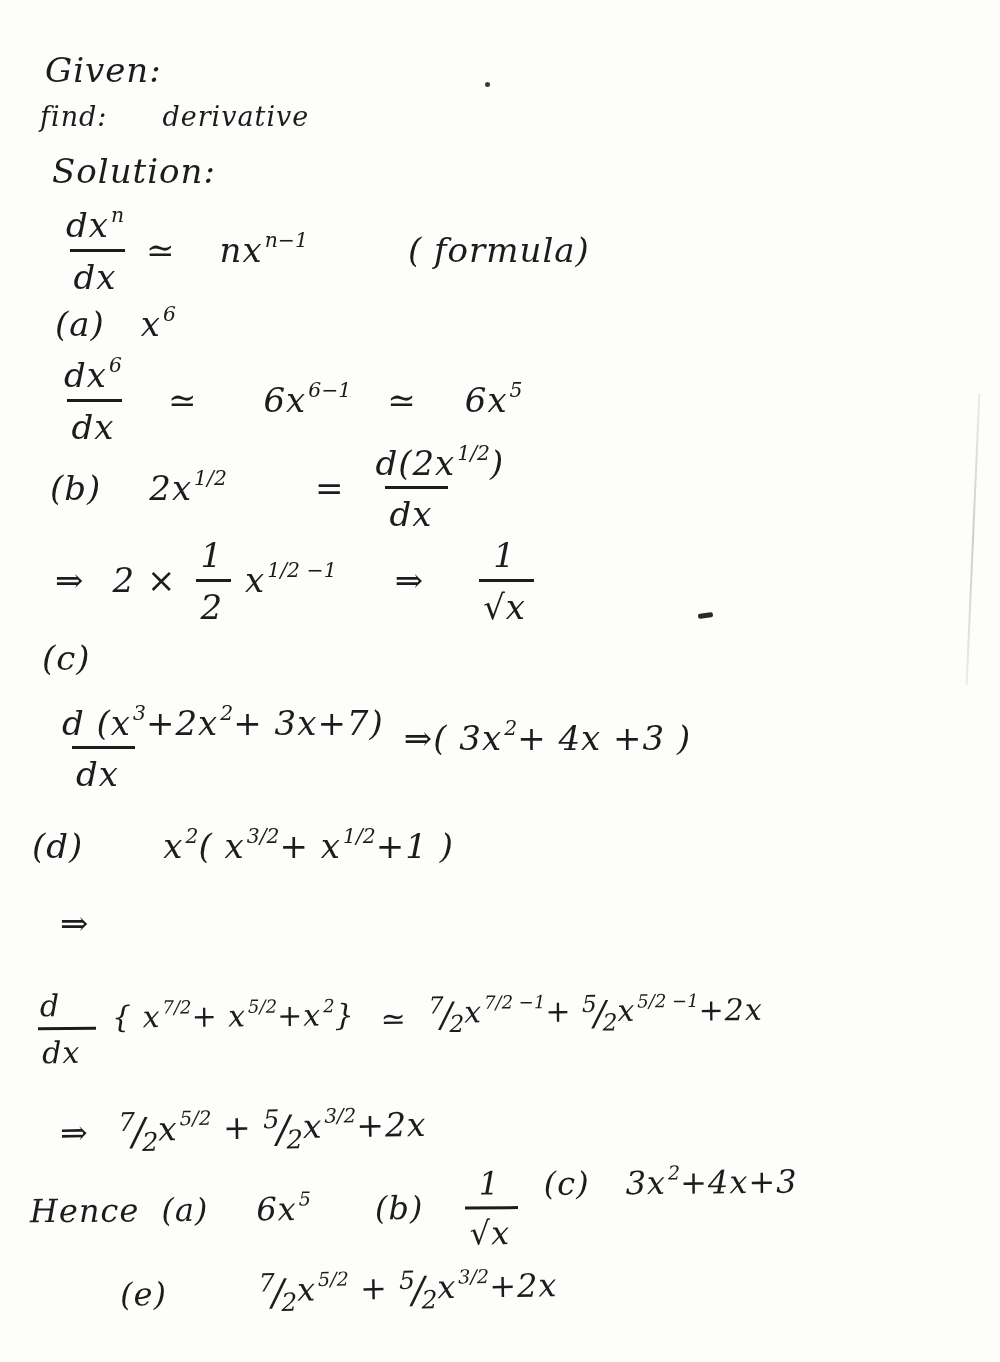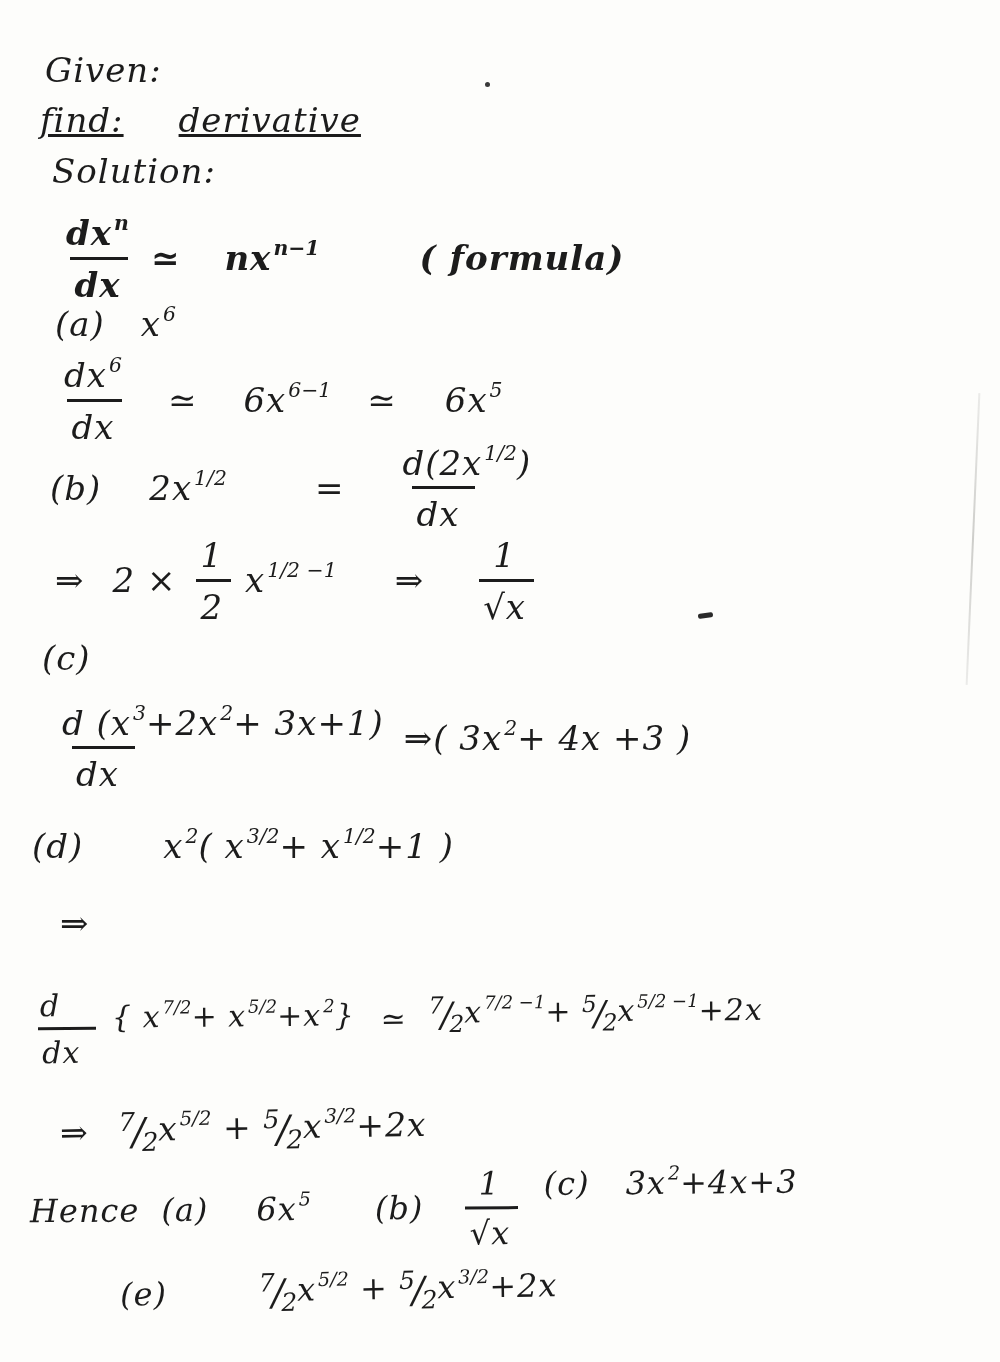--- a/index.html
+++ b/index.html
@@ -36,23 +36,23 @@
   .hfrac { display:inline-flex; flex-direction:column; align-items:flex-start; line-height:1; }
   .hfrac .num { padding:0 4px 6px 2px; }
   .hfrac .den { border-top:3px solid currentColor; margin-left:12px; padding:8px 16px 0 4px; }
   
   .dfrac { display:inline-flex; align-items:center; line-height:1; letter-spacing:0; }
   .dfrac .dnum { font-size:0.78em; transform:translateY(-0.4em); }
   .dfrac .dsl  { margin:0 -3px; font-size:1.15em; }
   .dfrac .dden { font-size:0.78em; transform:translateY(0.4em); }
 
   #given-line    { left:45px;  top:52px;   font-size:34px; }
-  #find-line     { left:40px;  top:102px;  font-size:34px;text-decoration:underline; }
+  #find-line     { left:40px;  top:102px;  font-size:27px; }
   #solution-line { left:52px;  top:153px;  font-size:34px; }
-  #formula-line  { left:62px;  top:216px;  font-size:34px;font-weight:bold; }
+  #formula-line  { left:62px;  top:208px;  font-size:34px; }
   #part-a-line   { left:55px;  top:306px;  font-size:34px; }
   #a-work-line   { left:60px;  top:358px;  font-size:34px; }
   #part-b-line   { left:50px;  top:446px;  font-size:34px; }
   #b-work-line   { left:55px;  top:538px;  font-size:34px; }
   #part-c-line   { left:42px;  top:640px;  font-size:34px; }
   #c-work-line   { left:60px;  top:706px;  font-size:34px; }
   #part-d-line   { left:32px;  top:828px;  font-size:34px; }
   #d-work1-line  { left:60px;  top:905px;  font-size:34px; }
   #d-work2-line  { left:38px;  top:988px;  font-size:30px; transform:rotate(-0.5deg); }
   #d-work3-line  { left:60px;  top:1110px; font-size:33px; transform:rotate(-1deg); }
@@ -94,30 +94,30 @@
 <div class="line" id="part-a-line">
   <span>(a)</span>
   <span class="expr" style="margin-left:36px"><span>x</span><span class="sup">6</span></span>
 </div>
 <div class="line" id="a-work-line">
   <span class="frac">
     <span class="num expr"><span>dx</span><span class="sup">6</span></span>
     <span class="den">dx</span>
   </span>
   <span style="margin-left:38px">≃</span>
-  <span class="expr" style="margin-left:46px"><span>6x</span><span class="sup">6−1</span></span>
+  <span class="expr" style="margin-left:66px"><span>6x</span><span class="sup">6−1</span></span>
   <span style="margin-left:36px">≃</span>
   <span class="expr" style="margin-left:48px"><span>6x</span><span class="sup">5</span></span>
 </div>
 
 <div class="line" id="part-b-line">
   <span>(b)</span>
   <span class="expr" style="margin-left:48px"><span>2x</span><span class="sup">1/2</span></span>
   <span style="margin-left:88px">=</span>
-  <span class="hfrac" style="margin-left:56px">
+  <span class="hfrac" style="margin-left:29px">
     <span class="num expr"><span>d(2x</span><span class="sup">1/2</span><span>)</span></span>
     <span class="den">dx</span>
   </span>
 </div>
 <div class="line" id="b-work-line">
   <span>⇒</span>
   <span style="margin-left:28px">2 ×</span>
   <span class="frac" style="margin-left:20px">
     <span class="num">1</span>
     <span class="den">2</span>
@@ -128,21 +128,21 @@
     <span class="num">1</span>
     <span class="den">√x</span>
   </span>
 </div>
 
 <div class="line" id="part-c-line">
   <span>(c)</span>
 </div>
 <div class="line" id="c-work-line">
   <span class="hfrac">
-    <span class="num expr"><span>d (x</span><span class="sup">3</span><span>+2x</span><span class="sup">2</span><span>+ 3x+1)</span></span>
+    <span class="num expr"><span>d (x</span><span class="sup">3</span><span>+2x</span><span class="sup">2</span><span>+ 3x+7)</span></span>
     <span class="den">dx</span>
   </span>
   <span class="expr" style="margin-left:16px; align-self:flex-start; margin-top:14px"><span>⇒( 3x</span><span class="sup">2</span><span>+ 4x +3 )</span></span>
 </div>
 
 <div class="line" id="part-d-line">
   <span>(d)</span>
   <span class="expr" style="margin-left:80px"><span>x</span><span class="sup">2</span><span>( x</span><span class="sup">3/2</span><span>+ x</span><span class="sup">1/2</span><span>+1 )</span></span>
 </div>
 <div class="line" id="d-work1-line">

